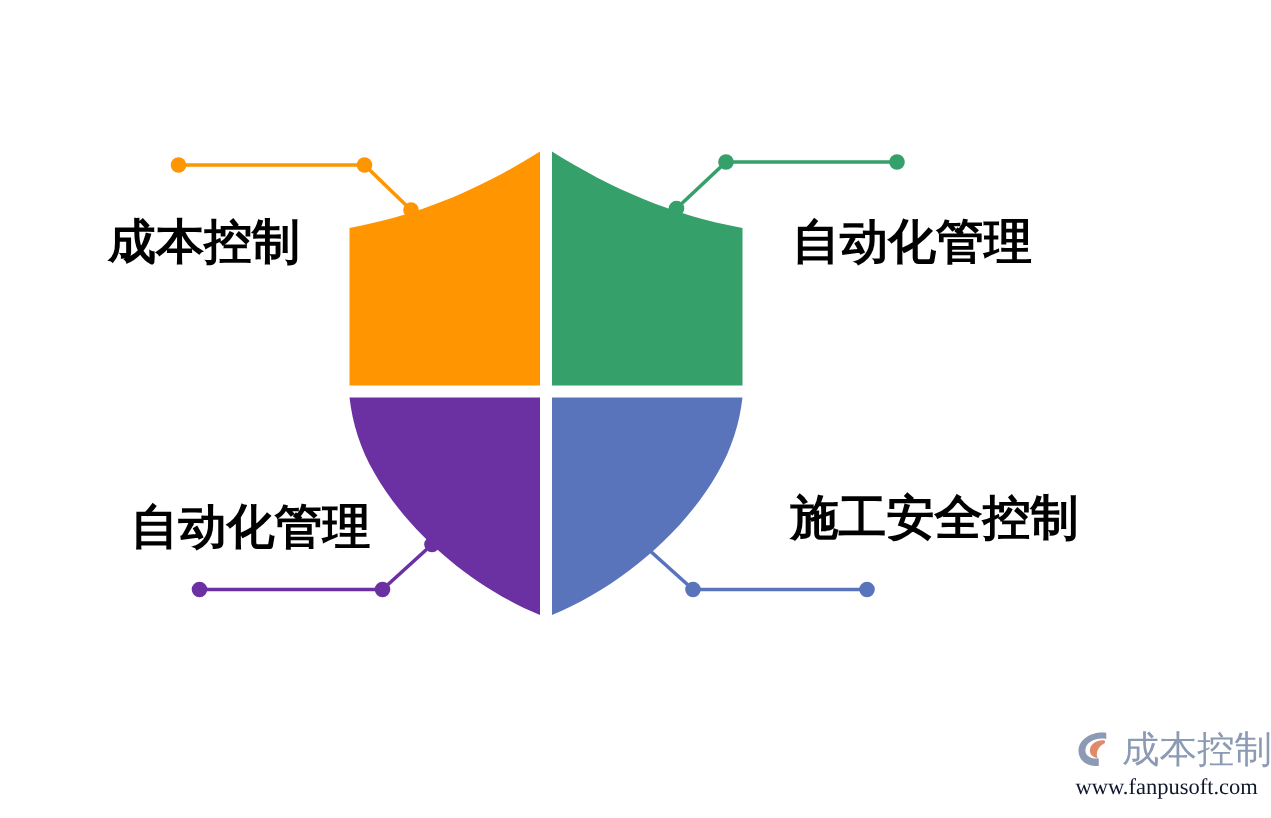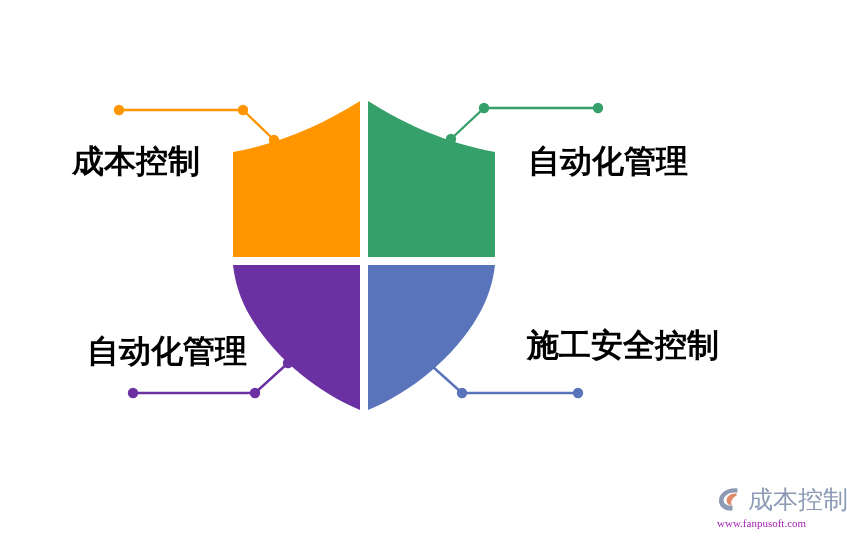--- a/index.html
+++ b/index.html
@@ -55,22 +55,22 @@
     font-family: "Liberation Sans", "DejaVu Sans", sans-serif;
     font-size: 25px;
     font-weight: normal;
     color: #8c9ab4;
     letter-spacing: 0px;
     margin-left: 2px;
     white-space: nowrap;
   }
   #brand-url {
     font-family: "Liberation Serif", "DejaVu Serif", serif;
-    font-size: 11px;
-    color: #a21caf;
+    font-size: 15px;
+    color: #0f172a;
     margin-top: 1px;
     margin-left: 1px;
     white-space: nowrap;
   }
 </style>
 </head>
 <body>
 
 <svg id="canvas" viewBox="0 0 847 545" xmlns="http://www.w3.org/2000/svg">
 

